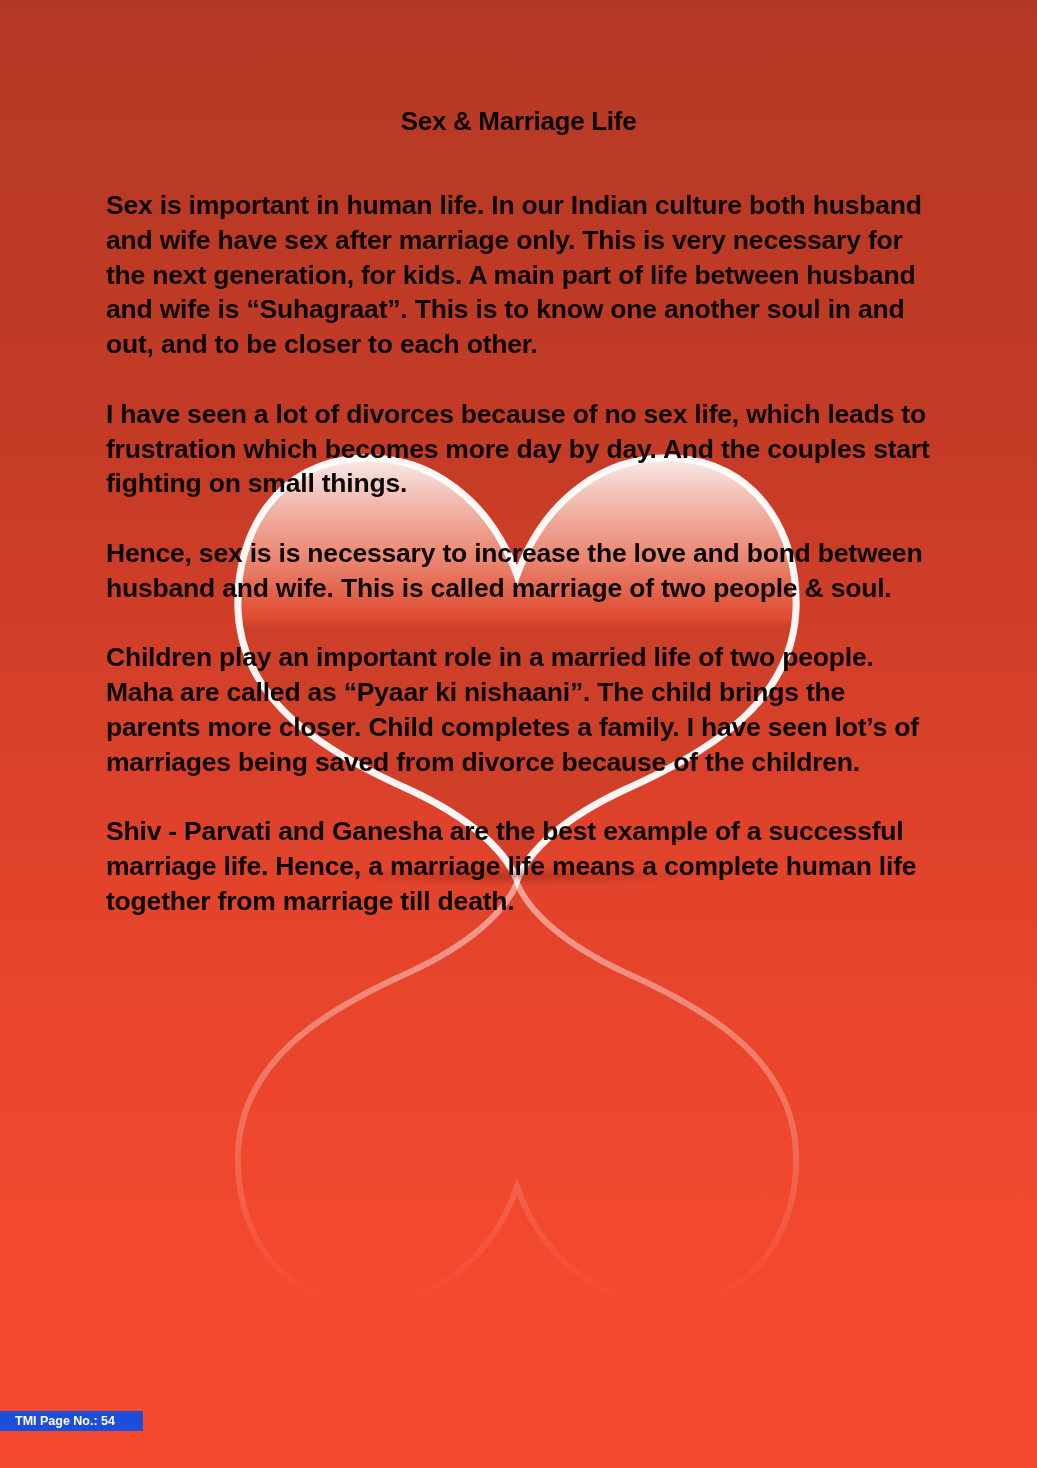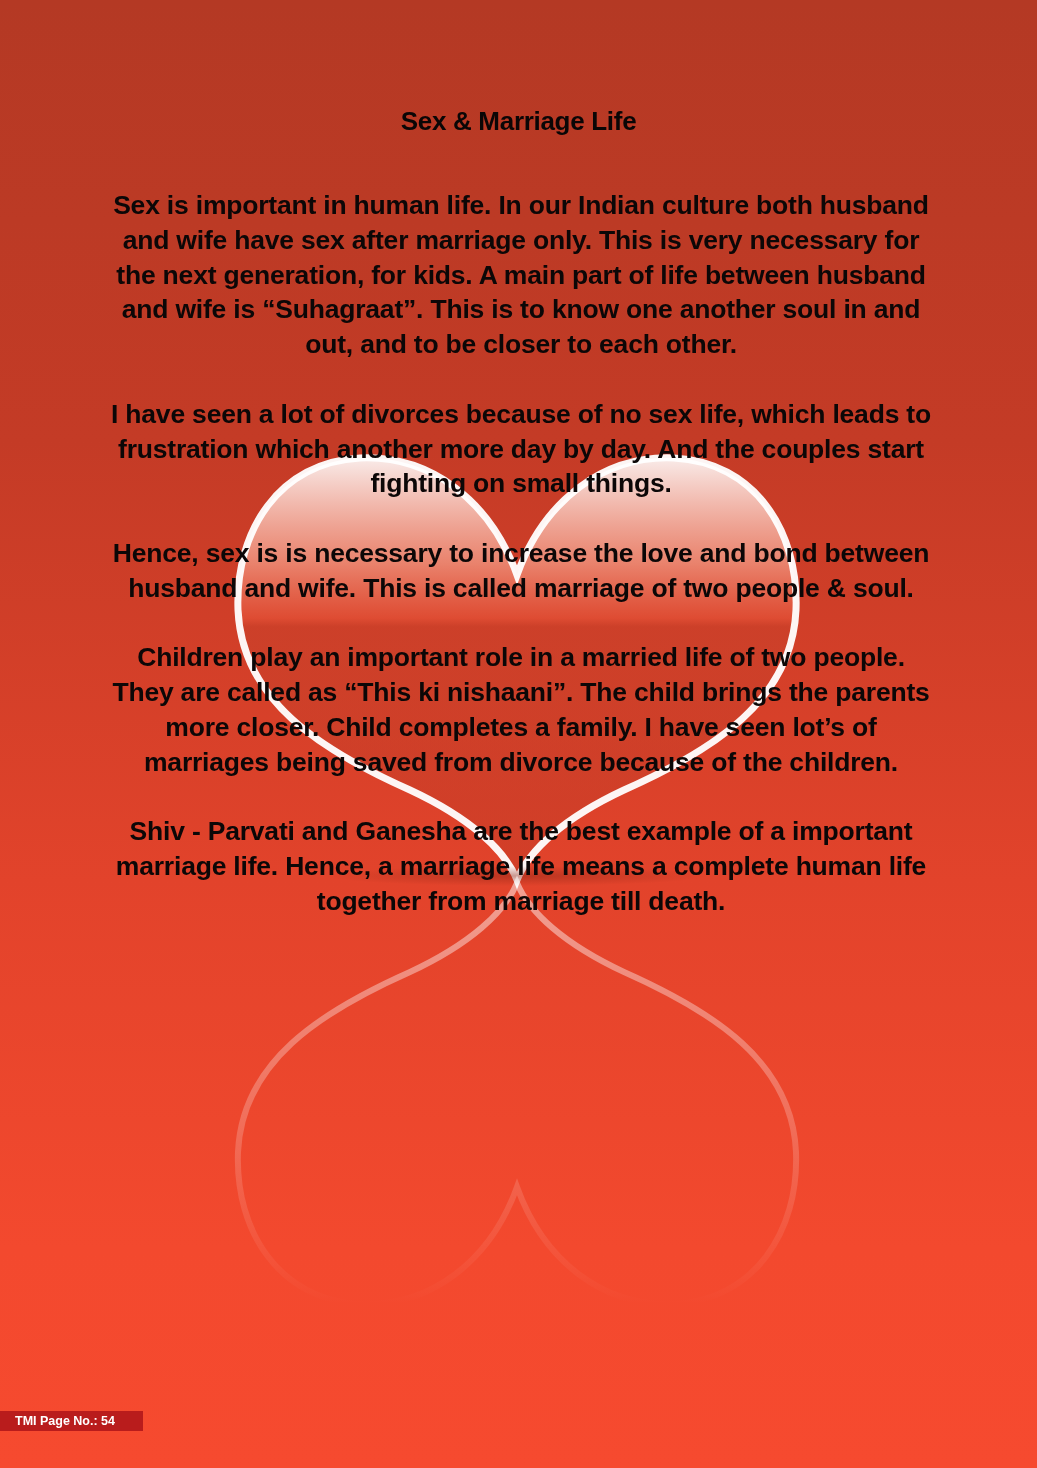--- a/index.html
+++ b/index.html
@@ -6,28 +6,28 @@
   body {
     width:1037px; height:1468px; position:relative; overflow:hidden;
     background: linear-gradient(to bottom, #b43924 0%, #c43b26 30%, #e2432b 60%, #f3492e 85%, #f64a2f 100%);
     font-family: "Liberation Sans", sans-serif;
   }
   .heart-wrap { position:absolute; left:0; top:0; width:1037px; height:1468px; pointer-events:none; }
   .title {
     position:absolute; left:0; width:1037px; top:106px; text-align:center;
     font-size:26px; font-weight:bold; color:#0a0606; margin:0; letter-spacing:-0.3px;
   }
-  .body-text { position:absolute; left:106px; top:188px; width:830px;text-align:center; }
+  .body-text { position:absolute; left:106px; top:188px; width:830px; }
   .para {
     font-size:26.5px; font-weight:bold; line-height:34.8px; color:#0c0707;
     margin:0 0 34.8px 0; letter-spacing:-0.2px;
   }
   .page-badge {
     position:absolute; left:0; top:1411px; width:143px; height:20px;
-    background:#b91c1c; color:#ffffff; font-size:12.5px; font-weight:bold;
+    background:#1d4ed8; color:#ffffff; font-size:12.5px; font-weight:bold;
     line-height:20px; box-sizing:border-box; padding-left:15px;
   }
 </style>
 </head>
 <body>
 
 <div class="heart-wrap">
   <svg width="1037" height="1468" viewBox="0 0 1037 1468">
     <defs>
       <linearGradient id="hg" x1="0" y1="0" x2="0" y2="1">
@@ -52,19 +52,19 @@
     <ellipse cx="517" cy="876" rx="190" ry="10" fill="url(#shadow)"></ellipse>
 
     <path d="M517 883 C 505 912, 470 944, 410 972 C 320 1012, 242 1062, 238 1152 C 235 1232, 280 1300, 360 1304 C 430 1307, 490 1262, 517 1187 C 544 1262, 604 1307, 674 1304 C 754 1300, 799 1232, 796 1152 C 792 1062, 714 1012, 624 972 C 564 944, 529 912, 517 883 Z" fill="none" stroke="url(#rg)" stroke-width="6"></path>
   </svg>
 </div>
 
 <h1 class="title">Sex &amp; Marriage Life</h1>
 
 <div class="body-text">
   <p class="para">Sex is important in human life. In our Indian culture both husband and wife have sex after marriage only. This is very necessary for the next generation, for kids. A main part of life between husband and wife is “Suhagraat”. This is to know one another soul in and out, and to be closer to each other.</p>
-  <p class="para">I have seen a lot of divorces because of no sex life, which leads to frustration which another more day by day. And the couples start fighting on small things.</p>
+  <p class="para">I have seen a lot of divorces because of no sex life, which leads to frustration which becomes more day by day. And the couples start fighting on small things.</p>
   <p class="para">Hence, sex is is necessary to increase the love and bond between husband and wife. This is called marriage of two people &amp; soul.</p>
-  <p class="para">Children play an important role in a married life of two people. They are called as “This ki nishaani”. The child brings the parents more closer. Child completes a family. I have seen lot’s of marriages being saved from divorce because of the children.</p>
-  <p class="para">Shiv - Parvati and Ganesha are the best example of a important marriage life. Hence, a marriage life means a complete human life together from marriage till death.</p>
+  <p class="para">Children play an important role in a married life of two people. Maha are called as “Pyaar ki nishaani”. The child brings the parents more closer. Child completes a family. I have seen lot’s of marriages being saved from divorce because of the children.</p>
+  <p class="para">Shiv - Parvati and Ganesha are the best example of a successful marriage life. Hence, a marriage life means a complete human life together from marriage till death.</p>
 </div>
 
 <div class="page-badge">TMI Page No.: 54</div>
 
 </body></html>

